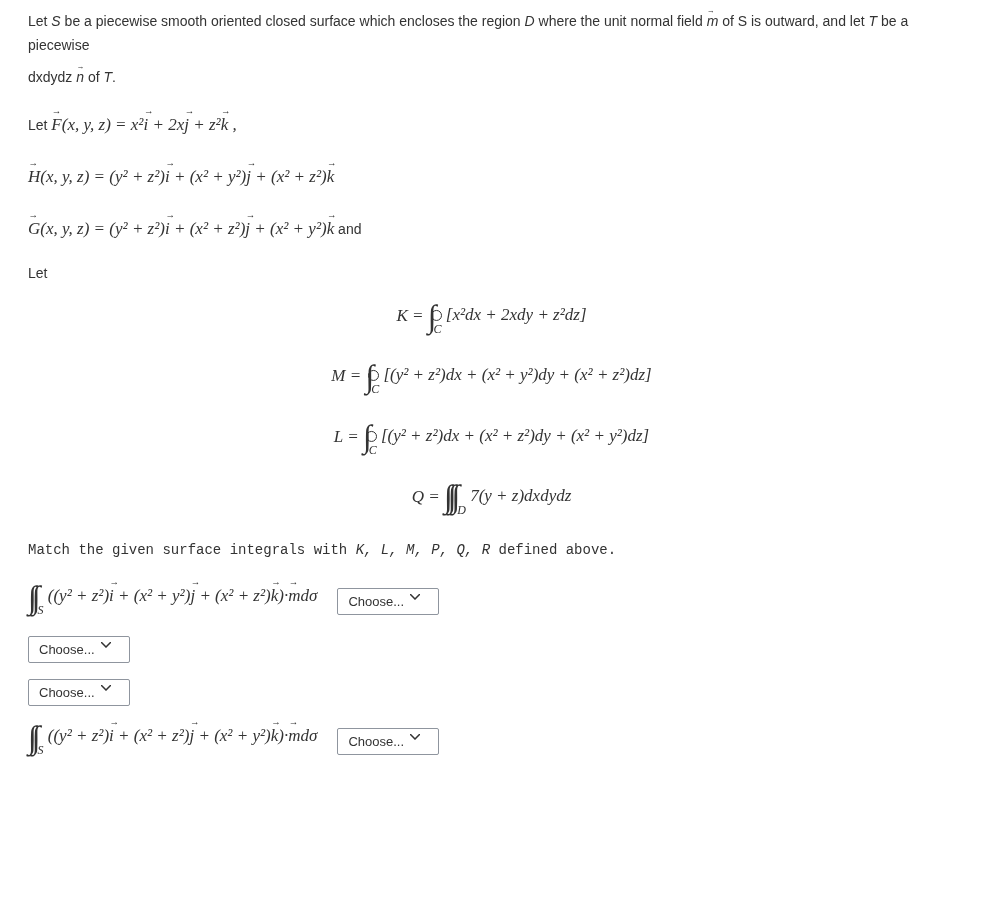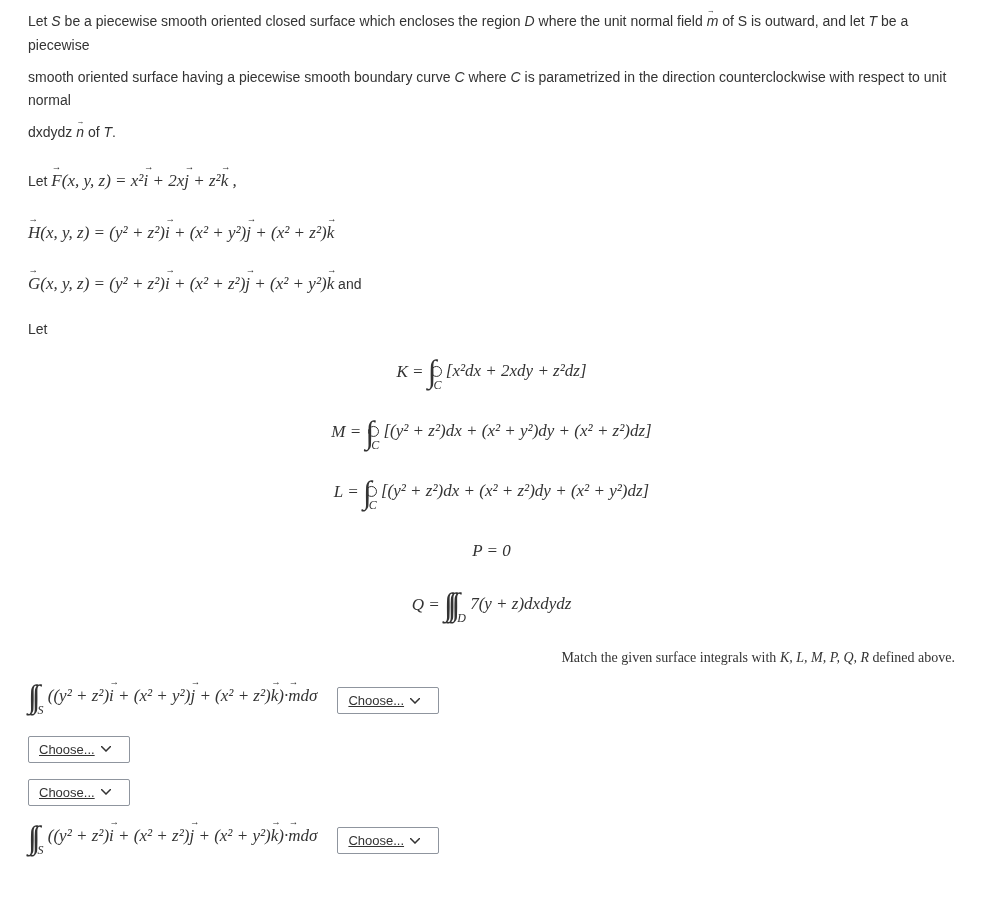--- a/index.html
+++ b/index.html
@@ -70,24 +70,23 @@
   }
   .sub-int {
     font-size: 12px;
     font-style: italic;
     vertical-align: -13px;
     margin-left: -3px;
   }
   .triple .big-int + .big-int { margin-left: -5px; }
   .triple .big-int + .big-int + .big-int { margin-left: -5px; }
   .match-instr {
-    font-family: Liberation Serif, serif;
-    font-size: 14px;
-    margin: 16px 0 16px 0;
-    text-align: right;
+    font-family: Liberation Mono, monospace;
+    font-size: 14px;
+    margin: 16px 0 24px 0;
   }
   .row {
     display: flex;
     align-items: center;
     margin-bottom: 16px;
     gap: 20px;
   }
   .row .expr {
     font-family: 'Times New Roman', Times, serif;
     font-size: 17px;
@@ -98,24 +97,22 @@
   .select {
     border: 1px solid #8f959e;
     background: #fff;
     padding: 5px 18px 5px 10px;
     font-size: 13px;
     font-family: Arial, sans-serif;
     cursor: pointer;
     position: relative;
     white-space: nowrap;
     display: inline-flex;
-    align-items: center;
     gap: 6px;
     border-radius: 2px;
-    text-decoration: underline;
   }
   .select svg { flex-shrink: 0; }
   .vec {
     position: relative;
     display: inline-block;
   }
   .vec::after {
     content: "→";
     position: absolute;
     top: -0.75em;
@@ -126,23 +123,20 @@
 </style>
 </head>
 <body>
 
 <div class="content">
 
   <div class="para">
     <span>Let </span><span class="italic">S</span><span> be a piecewise smooth oriented closed surface which encloses the region </span><span class="italic">D</span><span> where the unit normal field </span><span class="italic vec">m</span><span> of S is outward, and let </span><span class="italic">T</span><span> be a piecewise</span>
   </div>
   <div class="para">
-    <span>smooth oriented surface having a piecewise smooth boundary curve </span><span class="italic">C</span><span> where </span><span class="italic">C</span><span> is parametrized in the direction counterclockwise with respect to unit normal</span>
-  </div>
-  <div class="para">
     <span>dxdydz </span><span class="italic vec">n</span><span> of </span><span class="italic">T</span><span>.</span>
   </div>
 
   <div class="mline">
     <span class="txt">Let  </span><span class="vec">F</span><span>(x, y, z) = x²<span class="vec">i</span> + 2x<span class="vec">j</span> + z²<span class="vec">k</span> ,</span>
   </div>
   <div class="mline">
     <span class="vec">H</span><span>(x, y, z) = (y² + z²)<span class="vec">i</span> + (x² + y²)<span class="vec">j</span> + (x² + z²)<span class="vec">k</span></span>
   </div>
   <div class="mline">
@@ -162,23 +156,20 @@
     <span class="big-int oint">∫</span><span class="sub-int">C</span>
     <span>[(y² + z²)dx + (x² + y²)dy + (x² + z²)dz]</span>
   </div>
 
   <div class="eq">
     <span class="eq-lead">L = </span>
     <span class="big-int oint">∫</span><span class="sub-int">C</span>
     <span>[(y² + z²)dx + (x² + z²)dy + (x² + y²)dz]</span>
   </div>
 
-  <div class="eq">
-    <span>P = 0</span>
-  </div>
 
   <div class="eq triple">
     <span class="eq-lead">Q = </span>
     <span class="big-int">∫</span><span class="big-int">∫</span><span class="big-int">∫</span><span class="sub-int">D</span>
     <span>7(y + z)dxdydz</span>
   </div>
 
 
   <div class="match-instr">
     <span>Match the given surface integrals with </span><span class="italic">K, L, M, P, Q, R</span><span> defined above.</span>

